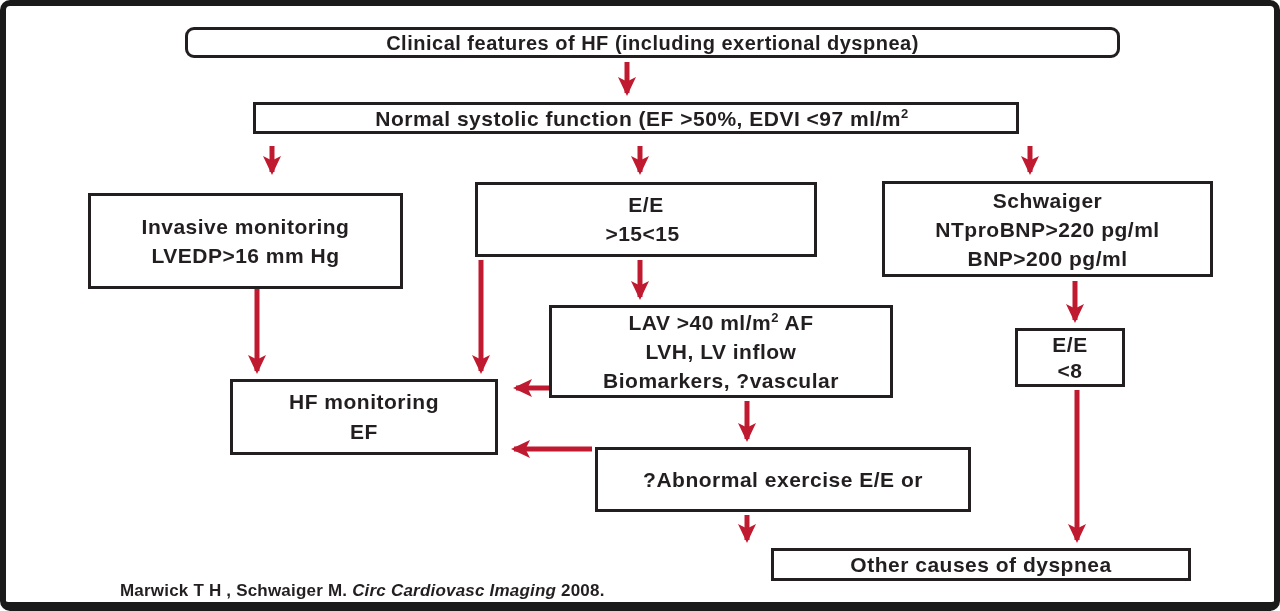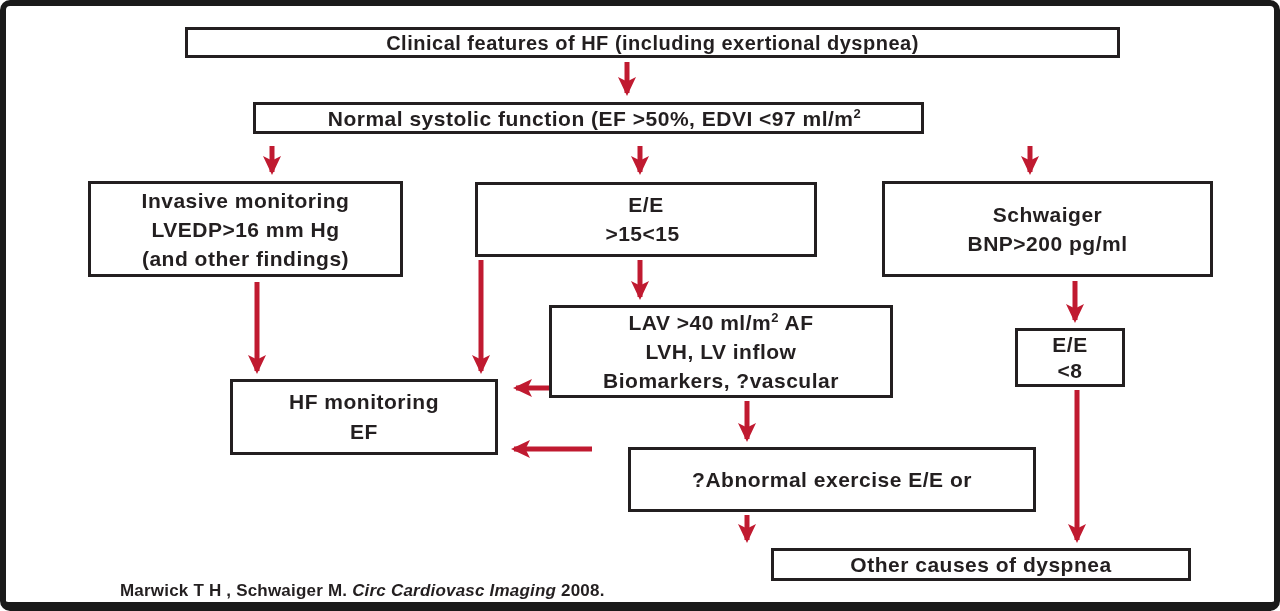--- a/index.html
+++ b/index.html
@@ -21,30 +21,30 @@
   .node {
     position:absolute; box-sizing:border-box;
     border:3px solid var(--ink); background:#ffffff;
     color:var(--ink); font-weight:bold; letter-spacing:0.5px;
     display:flex; flex-direction:column; align-items:center; justify-content:center;
     text-align:center; font-size:21px; line-height:29px;
   }
   .node .ln { display:block; white-space:nowrap; }
   sup.sq { font-size:13px; vertical-align:super; line-height:0; }
 
-  #box-title     { left:185px; top:27px;  width:935px; height:31px; font-size:20px; line-height:22px; }
-  #box-systolic  { left:253px; top:102px; width:671px; height:32px; font-size:21px; line-height:23px;padding-left:12px; }
-  #box-invasive  { left:88px;  top:181px; width:315px; height:96px; }
+  #box-title     { left:185px; top:27px;  width:935px; height:31px; font-size:20px; line-height:22px;border-radius:9px; }
+  #box-systolic  { left:253px; top:102px; width:766px; height:32px; font-size:21px; line-height:23px;padding-left:12px; }
+  #box-invasive  { left:88px;  top:193px; width:315px; height:96px; }
   #box-ee        { left:475px; top:182px; width:342px; height:75px; justify-content:flex-start; padding-top:5px; }
   #box-ee .ee-row { width:100%; display:flex; justify-content:center; box-sizing:border-box; padding:0 16px 0 9px; }
   #box-biomarkers{ left:882px; top:181px; width:331px; height:96px; }
   #box-lav       { left:549px; top:305px; width:344px; height:93px; }
   #box-ee8       { left:1015px;top:328px; width:110px; height:59px; line-height:26px; }
   #box-hf        { left:230px; top:379px; width:268px; height:76px; justify-content:flex-start; padding-top:5px; line-height:30px; }
-  #box-abnormal  { left:595px; top:447px; width:408px; height:65px; line-height:28px;margin-left:33px; }
+  #box-abnormal  { left:595px; top:447px; width:376px; height:65px; line-height:28px; }
   #box-other     { left:723px; top:548px; width:420px; height:33px; line-height:26px;margin-left:48px; }
 
   #citation {
     position:absolute; left:76px; top:581px; color:var(--ink);
     font-size:17px; font-weight:bold; white-space:nowrap; letter-spacing:0.2px;margin-left:44px;
   }
   #citation .it { font-style:italic; }
 </style>
 </head>
 <body>
@@ -76,33 +76,33 @@
     <span class="ln">Clinical features of HF (including exertional dyspnea)</span>
   </div>
 
   <div class="node" id="box-systolic">
     <span class="ln"><span>Normal systolic function (EF &gt;50%, EDVI &lt;97 ml/m</span><sup class="sq">2</sup></span>
   </div>
 
   <div class="node" id="box-invasive">
     <span class="ln">Invasive monitoring</span>
     <span class="ln">LVEDP&gt;16 mm Hg</span>
-    <span class="ln">(and other findings)</span>
   </div>
 
   <div class="node" id="box-ee">
     <span class="ln">E/E</span>
     <span class="ee-row">
       <span class="ln">&gt;15</span>
       <span class="ln">&lt;15</span>
     </span>
   </div>
 
   <div class="node" id="box-biomarkers">
     <span class="ln">Schwaiger</span>
+    <span class="ln">NTproBNP&gt;220 pg/ml</span>
     <span class="ln">BNP&gt;200 pg/ml</span>
   </div>
 
   <div class="node" id="box-lav">
     <span class="ln"><span>LAV &gt;40 ml/m</span><sup class="sq">2</sup><span> AF</span></span>
     <span class="ln">LVH, LV inflow</span>
     <span class="ln">Biomarkers, ?vascular</span>
   </div>
 
   <div class="node" id="box-ee8">

